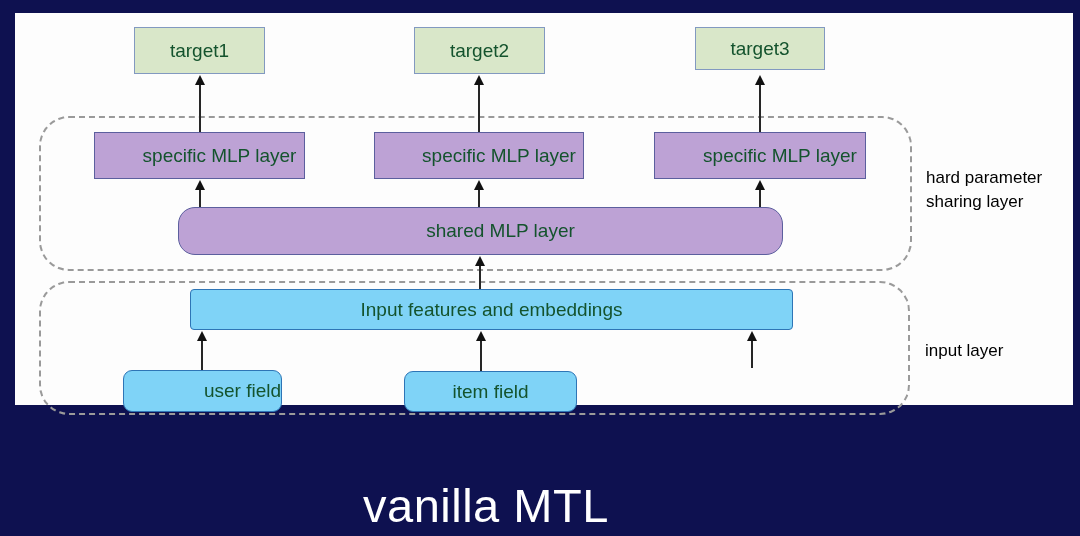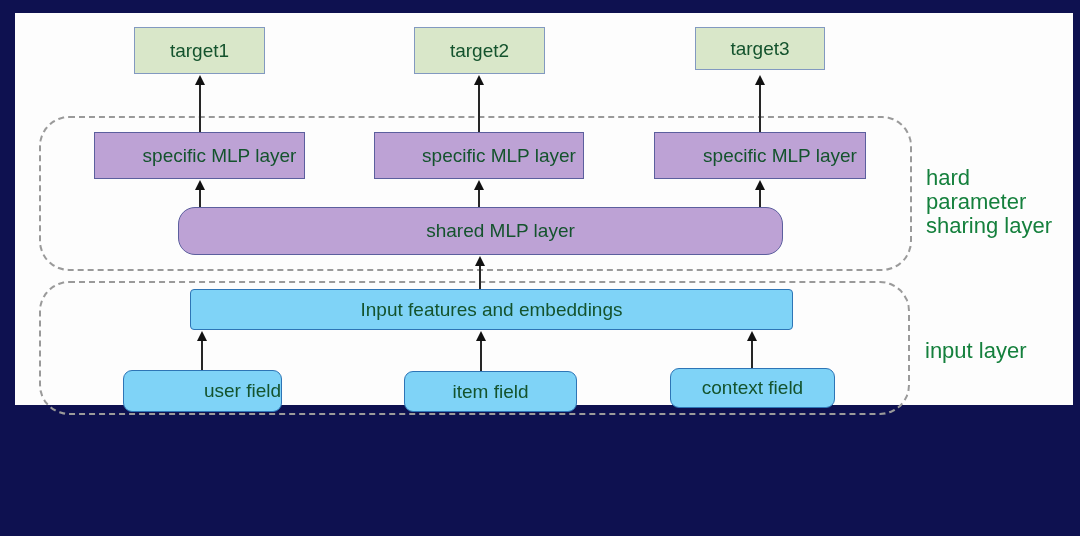--- a/index.html
+++ b/index.html
@@ -43,21 +43,21 @@
   .arrow .line{
     position:absolute;left:-0.7px;top:2px;width:1.4px;height:calc(100% - 2px);
     background:#262626;
   }
   .arrow .head{
     position:absolute;top:-1px;left:-5px;width:0;height:0;
     border-left:5px solid transparent;border-right:5px solid transparent;
     border-bottom:10px solid #111;
   }
   .side-label{
-    position:absolute;font-size:22px;color:#15803d;line-height:24px;
+    position:absolute;font-size:17px;color:#000000;line-height:24px;
   }
   .lbl-hard{left:911px;top:153px;width:142px;}
   .lbl-input{left:910px;top:326px;width:142px;}
   .caption{
     position:absolute;left:363px;top:478px;
     font-size:47px;color:#ffffff;letter-spacing:0.5px;
   }
 </style>
 </head>
 <body>
@@ -94,23 +94,20 @@
 
     <div class="box blue bar inbar">
       <span>Input features and embeddings</span>
     </div>
     <div class="box blue uf">
       <span>user field</span>
     </div>
     <div class="box blue if">
       <span>item field</span>
     </div>
-    <div class="box blue cf">
-      <span>context field</span>
-    </div>
 
     <div class="arrow" style="left:185px;top:63px;height:56px;">
       <span class="line"></span>
       <span class="head"></span>
     </div>
     <div class="arrow" style="left:464px;top:63px;height:56px;">
       <span class="line"></span>
       <span class="head"></span>
     </div>
     <div class="arrow" style="left:745px;top:63px;height:56px;">
@@ -146,13 +143,14 @@
     </div>
     <div class="arrow" style="left:737px;top:319px;height:36px;">
       <span class="line"></span>
       <span class="head"></span>
     </div>
 
     <div class="side-label lbl-hard">hard parameter sharing layer</div>
     <div class="side-label lbl-input">input layer</div>
   </div>
 
+  <div class="caption">vanilla MTL</div>
 </div>
 
 </body></html>

